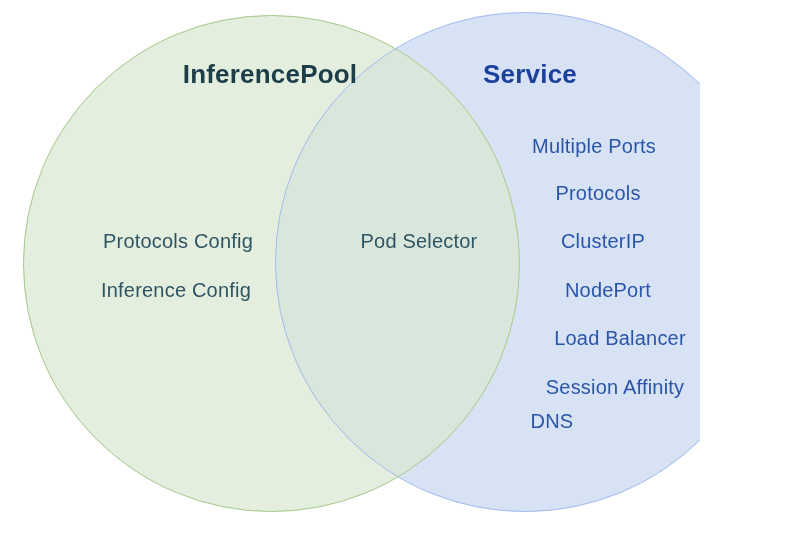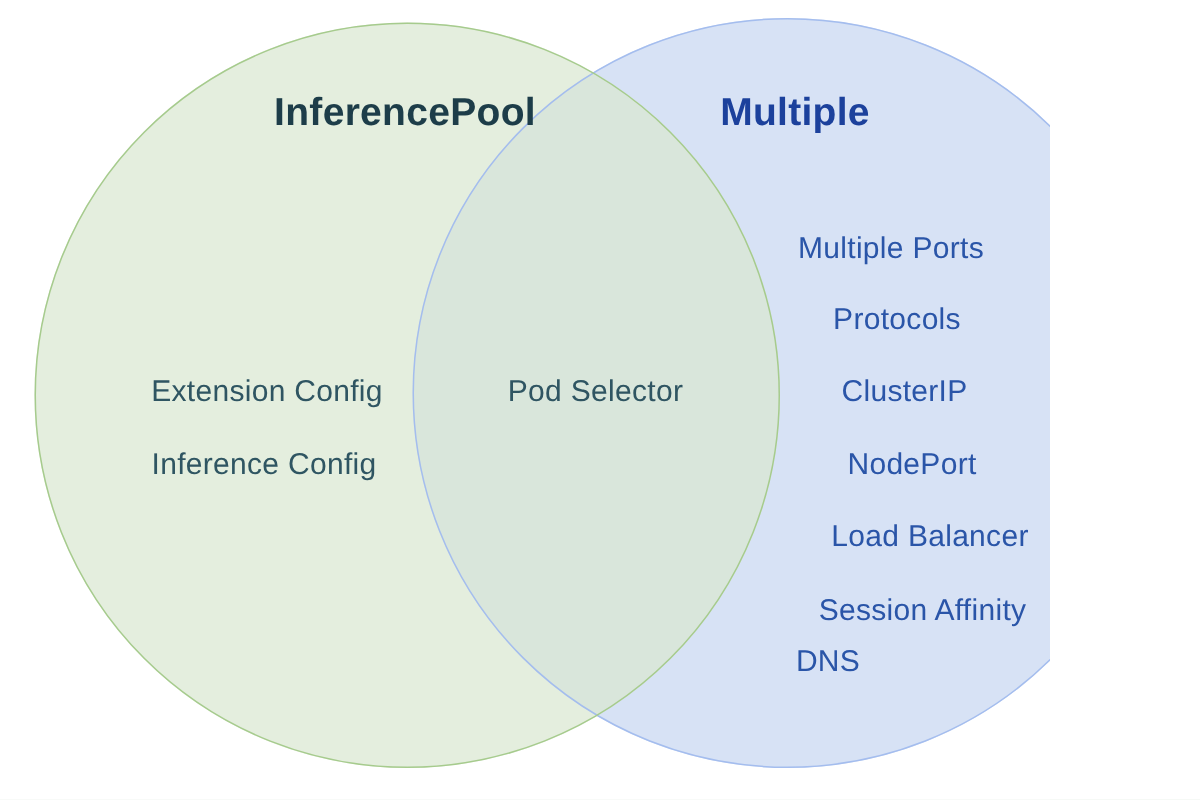--- a/index.html
+++ b/index.html
@@ -26,29 +26,29 @@
   .label {
     position: absolute;
     transform: translate(-50%, -50%);
     white-space: nowrap;
     line-height: 1;
   }
   .title { font-weight: bold; font-size: 26px; letter-spacing: 0.2px; }
   .t-left  { color: #1d3d49; left: 270px; top: 74px; }
   .t-right { color: #1c419c; left: 530px; top: 74px; }
 
-  .item { font-size: 20px; letter-spacing: 0.2px; margin-top: 20px; }
+  .item { font-size: 20px; letter-spacing: 0.2px; }
   .teal-text { color: #2f5562; }
   .blue-text { color: #2a55a8; }
 
   
   .lp0 { left: 178px; top: 241px; }
   .lp1 { left: 176px; top: 290px; }
   
-  .op0 { left: 397px; top: 241px; text-align: center; }
+  .op0 { left: 419px; top: 241px; text-align: center; }
   .op1 { left: 396px; top: 290px; }
   
   .rp0 { left: 594px; top: 146px; }
   .rp1 { left: 598px; top: 193px; text-align: center; }
   .rp2 { left: 603px; top: 241px; }
   .rp3 { left: 608px; top: 290px; }
   .rp4 { left: 620px; top: 338px; }
   .rp5 { left: 615px; top: 387px; }
   .rp6 { left: 552px; top: 421px; text-align: center; }
 </style>
@@ -57,23 +57,23 @@
 
 <div class="stage">
 
   <div class="circle fill-blue"></div>
   <div class="circle fill-green"></div>
 
   <div class="circle edge-blue"></div>
   <div class="circle edge-green"></div>
 
   <div class="label title t-left">InferencePool</div>
-  <div class="label title t-right">Multiple</div>
+  <div class="label title t-right">Service</div>
 
-  <div class="label item teal-text lp0">Extension Config</div>
+  <div class="label item teal-text lp0">Protocols Config</div>
   <div class="label item teal-text lp1">Inference Config</div>
 
   <div class="label item teal-text op0">Pod Selector</div>
 
   <div class="label item blue-text rp0">Multiple Ports</div>
   <div class="label item blue-text rp1">Protocols</div>
   <div class="label item blue-text rp2">ClusterIP</div>
   <div class="label item blue-text rp3">NodePort</div>
   <div class="label item blue-text rp4">Load Balancer</div>
   <div class="label item blue-text rp5">Session Affinity</div>

